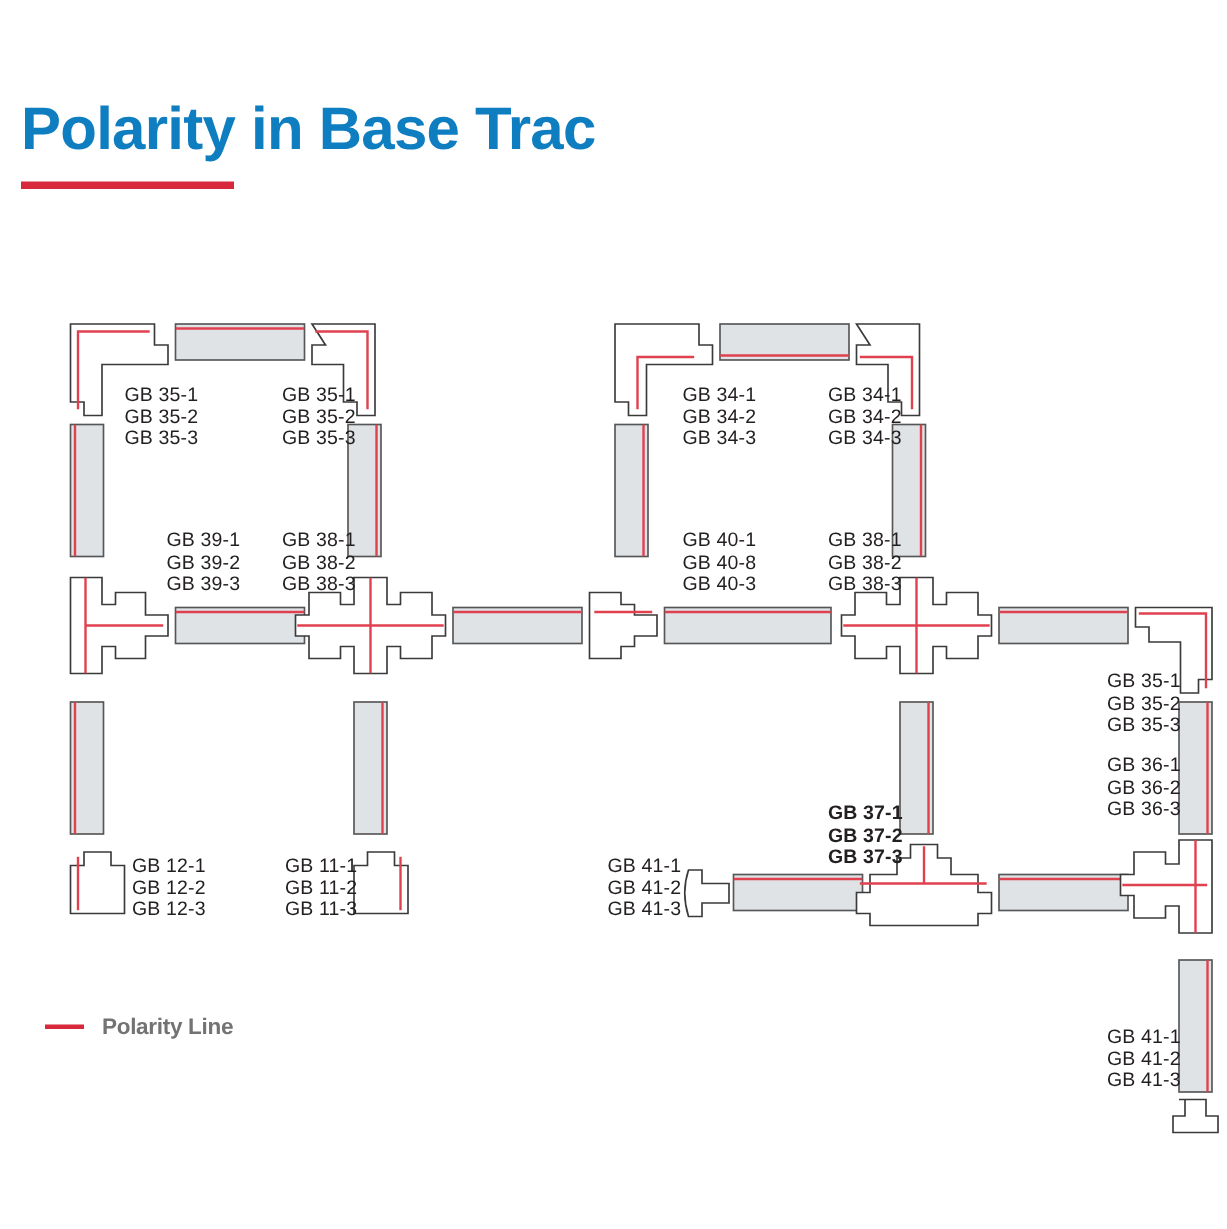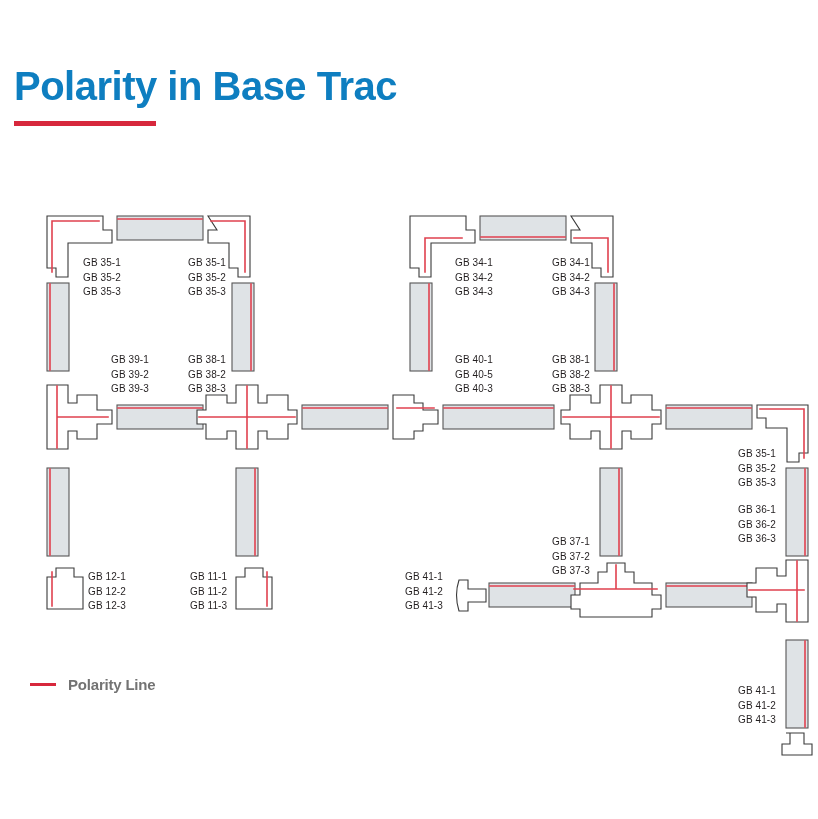--- a/index.html
+++ b/index.html
@@ -28,21 +28,21 @@
     font-size:13.5px;color:#3b3b3b;white-space:nowrap;
   }
 
   
   .legend{position:absolute;left:30px;top:676px;display:flex;align-items:center;}
   .legend-swatch{width:26px;height:3px;background:#d7283c;margin-right:12px;}
   .legend-label{font-size:15px;color:#737373;font-weight:bold;letter-spacing:-0.2px;}
 
   
   .lbl{
-    position:absolute;font-size:10px;line-height:14.5px;
+    position:absolute;font-size:13px;line-height:14.5px;
     color:#231f20;white-space:nowrap;letter-spacing:.1px;
   }
 
   
   svg.art{position:absolute;left:0;top:0;width:818px;height:819px;overflow:visible;}
   .body{fill:#dfe3e6;stroke:#565656;stroke-width:1.1;}
   .hollow{fill:#ffffff;stroke:#3a3a3a;stroke-width:1.1;}
   .pol{fill:none;stroke:#e0414f;stroke-width:1.6;stroke-linecap:square;}
 </style>
 </head>
@@ -228,21 +228,21 @@
 GB 34-2
 GB 34-3</div>
   </div>
   <div class="lbl" style="left:552px;top:256px;">
     <div style="white-space:pre;">GB 34-1
 GB 34-2
 GB 34-3</div>
   </div>
   <div class="lbl" style="left:455px;top:353px;">
     <div style="white-space:pre;">GB 40-1
-GB 40-5
+GB 40-8
 GB 40-3</div>
   </div>
   <div class="lbl" style="left:552px;top:353px;">
     <div style="white-space:pre;">GB 38-1
 GB 38-2
 GB 38-3</div>
   </div>
   <div class="lbl" style="left:88px;top:570px;">
     <div style="white-space:pre;text-align:center;">GB 12-1
 GB 12-2
@@ -256,21 +256,21 @@
   <div class="lbl" style="left:738px;top:447px;">
     <div style="white-space:pre;">GB 35-1
 GB 35-2
 GB 35-3</div>
   </div>
   <div class="lbl" style="left:738px;top:503px;">
     <div style="white-space:pre;">GB 36-1
 GB 36-2
 GB 36-3</div>
   </div>
-  <div class="lbl" style="left:552px;top:535px;">
+  <div class="lbl" style="left:552px;top:535px;font-weight:bold;">
     <div style="white-space:pre;">GB 37-1
 GB 37-2
 GB 37-3</div>
   </div>
   <div class="lbl" style="left:405px;top:570px;">
     <div style="white-space:pre;">GB 41-1
 GB 41-2
 GB 41-3</div>
   </div>
   <div class="lbl" style="left:738px;top:684px;">

